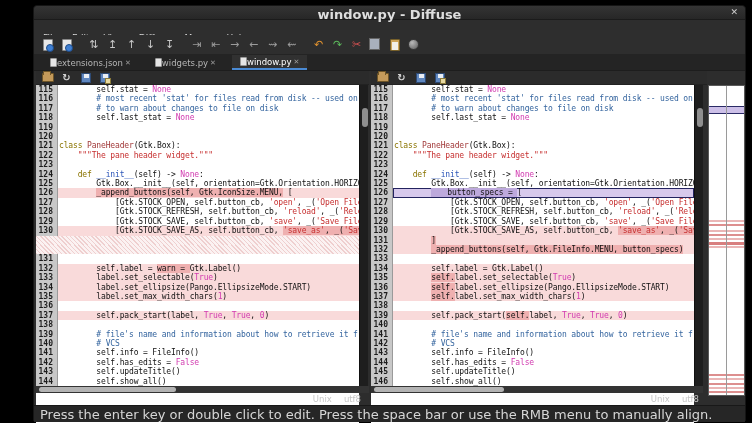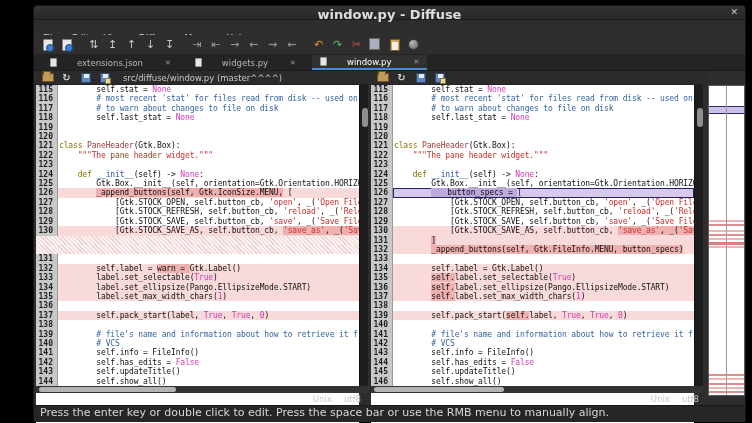--- a/index.html
+++ b/index.html
@@ -50,21 +50,21 @@
   .shape.floppy::after { content:""; position:absolute; left:2px; top:0; width:5px; height:4px; background:#e9eef5; }
   .shape.floppy-as { width:10px; height:10px; background:#5f87c0; border:1px solid #2e4a73; }
   .shape.floppy-as::after { content:""; position:absolute; left:2px; top:0; width:5px; height:4px; background:#e9eef5; }
   .shape.floppy-as::before { content:""; position:absolute; right:-2px; bottom:-2px; width:4px; height:4px;
                  background:#e8d9a0; border:1px solid #8a7a3a; z-index:2; }
 
   
   #tabbar { position:absolute; left:0; top:49px; width:100%; height:16px;
             background:#242424; display:flex; align-items:stretch; padding-left:8px;
             border-bottom:1px solid #1d1d1d; }
-  .tab { display:flex; align-items:center; gap:20px; padding:0 8px; margin-right:8px;
+  .tab { display:flex; align-items:center; gap:0; padding:0 8px; margin-right:8px;
          font-size:8.5px; color:#b5b5b5; position:relative; }
   .tab.active { color:#ffffff; background:#313131; border-bottom:2px solid #4a8ad4; }
   .tab-page { width:7px; height:9px; background:#e6e6e6; border-radius:1px; border:1px solid #999; }
   .tab-close { font-size:7px; color:#9a9a9a; margin-left:2px; }
 
   
   .pane-header { position:absolute; top:65px; height:14px; background:#2b2b2b;
                  display:flex; align-items:center; border-bottom:1px solid #222; }
   #pane-header-left { left:2px; width:333px; }
   #pane-header-right { left:337px; width:336px; }
@@ -112,22 +112,22 @@
   
   #diffmap { position:absolute; left:674px; top:79px; width:37px; height:311px;
              background:#fff; border:1px solid #5a5a5a; display:flex; }
   .map-col { position:relative; flex:1; }
   .map-col + .map-col { border-left:1px solid #9a9a9a; }
   .map-mark { position:absolute; left:0; width:100%; }
   .map-mark.sel { border-top:1px solid #2a2a66; border-bottom:1px solid #2a2a66; }
 
   
   #hintbar { position:absolute; left:0; top:399px; width:100%; height:17px; background:#262626;
-             border-top:1px solid #181818; display:flex; align-items:flex-start; padding-left:6px;
-             font-size:11px; color:#d6d6d6; }
+             border-top:1px solid #181818; display:flex; align-items:center; padding-left:6px;
+             font-size:13px; color:#d6d6d6; }
 </style>
 </head>
 <body>
 
 <div id="canvas">
   <div id="window">
 
     <div id="titlebar">
       <div id="title">window.py - Diffuse</div>
       <div id="close-btn">✕</div>
@@ -231,21 +231,20 @@
           <div class="ph-btn">
             <span class="ph-glyph" style="color: rgb(208, 208, 208);">↻</span>
           </div>
           <div class="ph-btn">
             <div class="shape floppy"></div>
           </div>
           <div class="ph-btn">
             <div class="shape floppy-as"></div>
           </div>
         </div>
-      <div class="ph-title">src/diffuse/window.py (master^^^^)</div>
     </div>
     <div class="pane-header" id="pane-header-right">
       <div class="ph-icons">
           <div class="ph-btn">
             <div class="shape folder"></div>
           </div>
           <div class="ph-btn">
             <span class="ph-glyph" style="color: rgb(208, 208, 208);">↻</span>
           </div>
           <div class="ph-btn">

